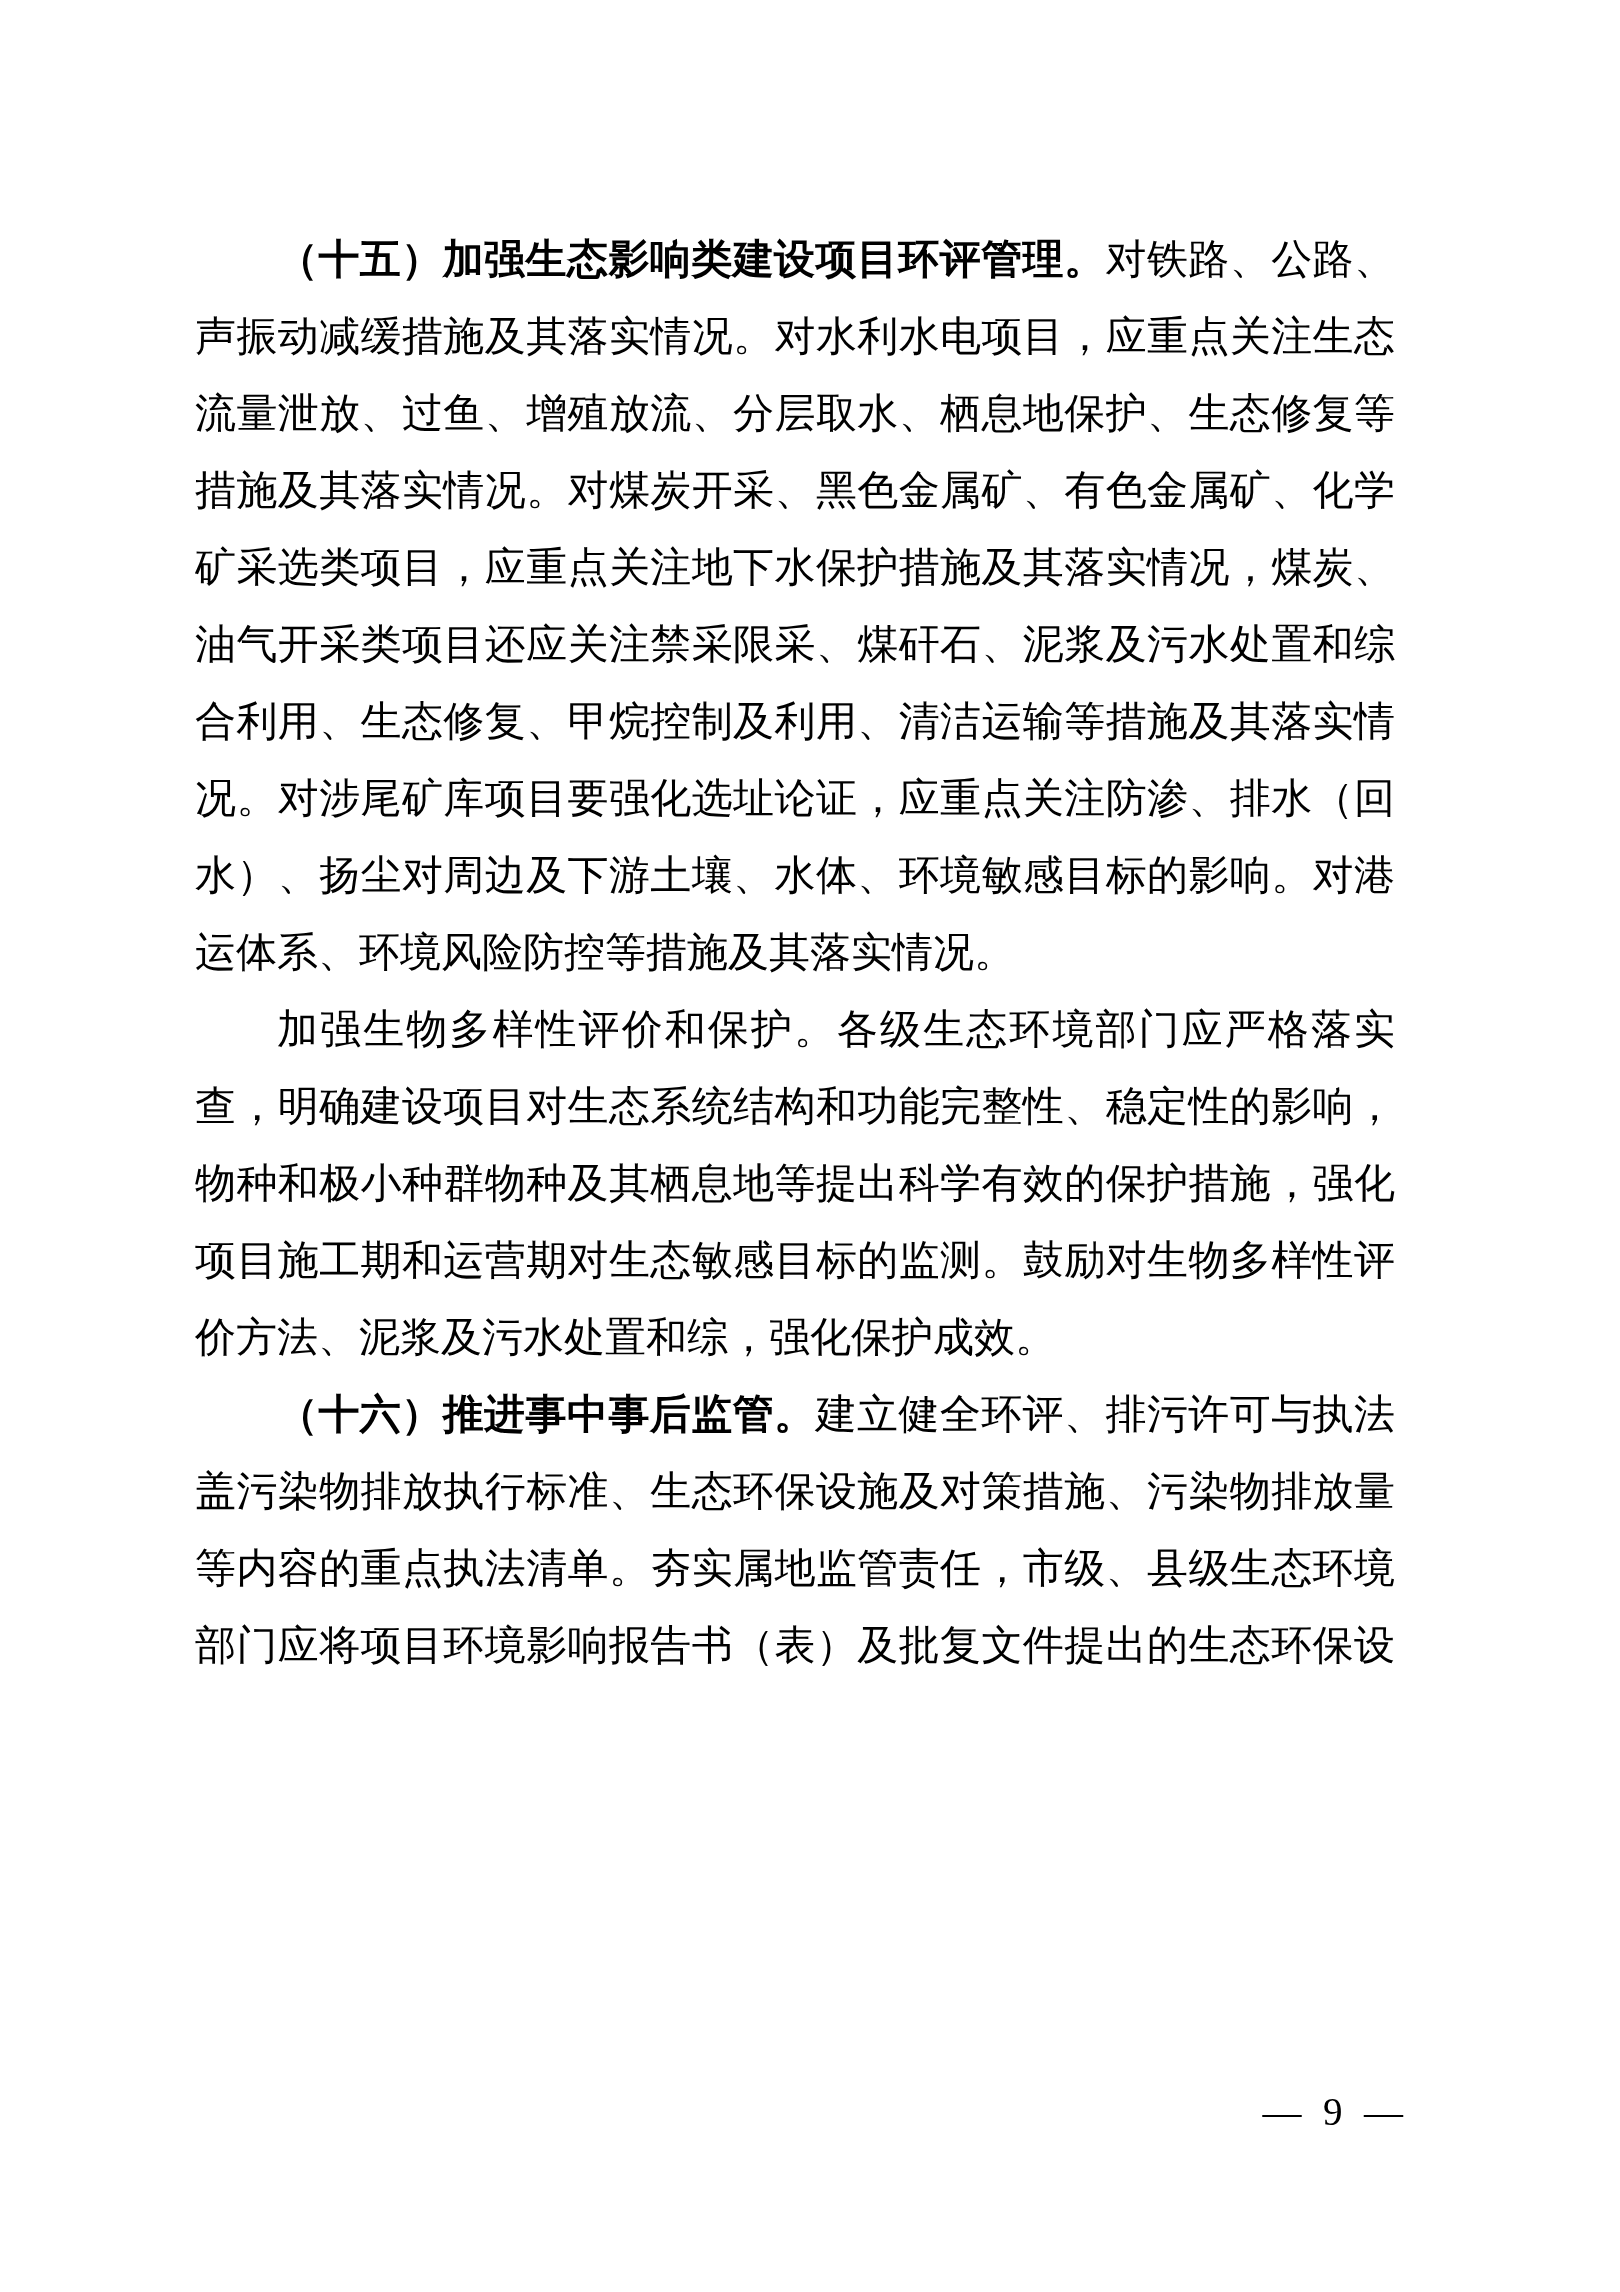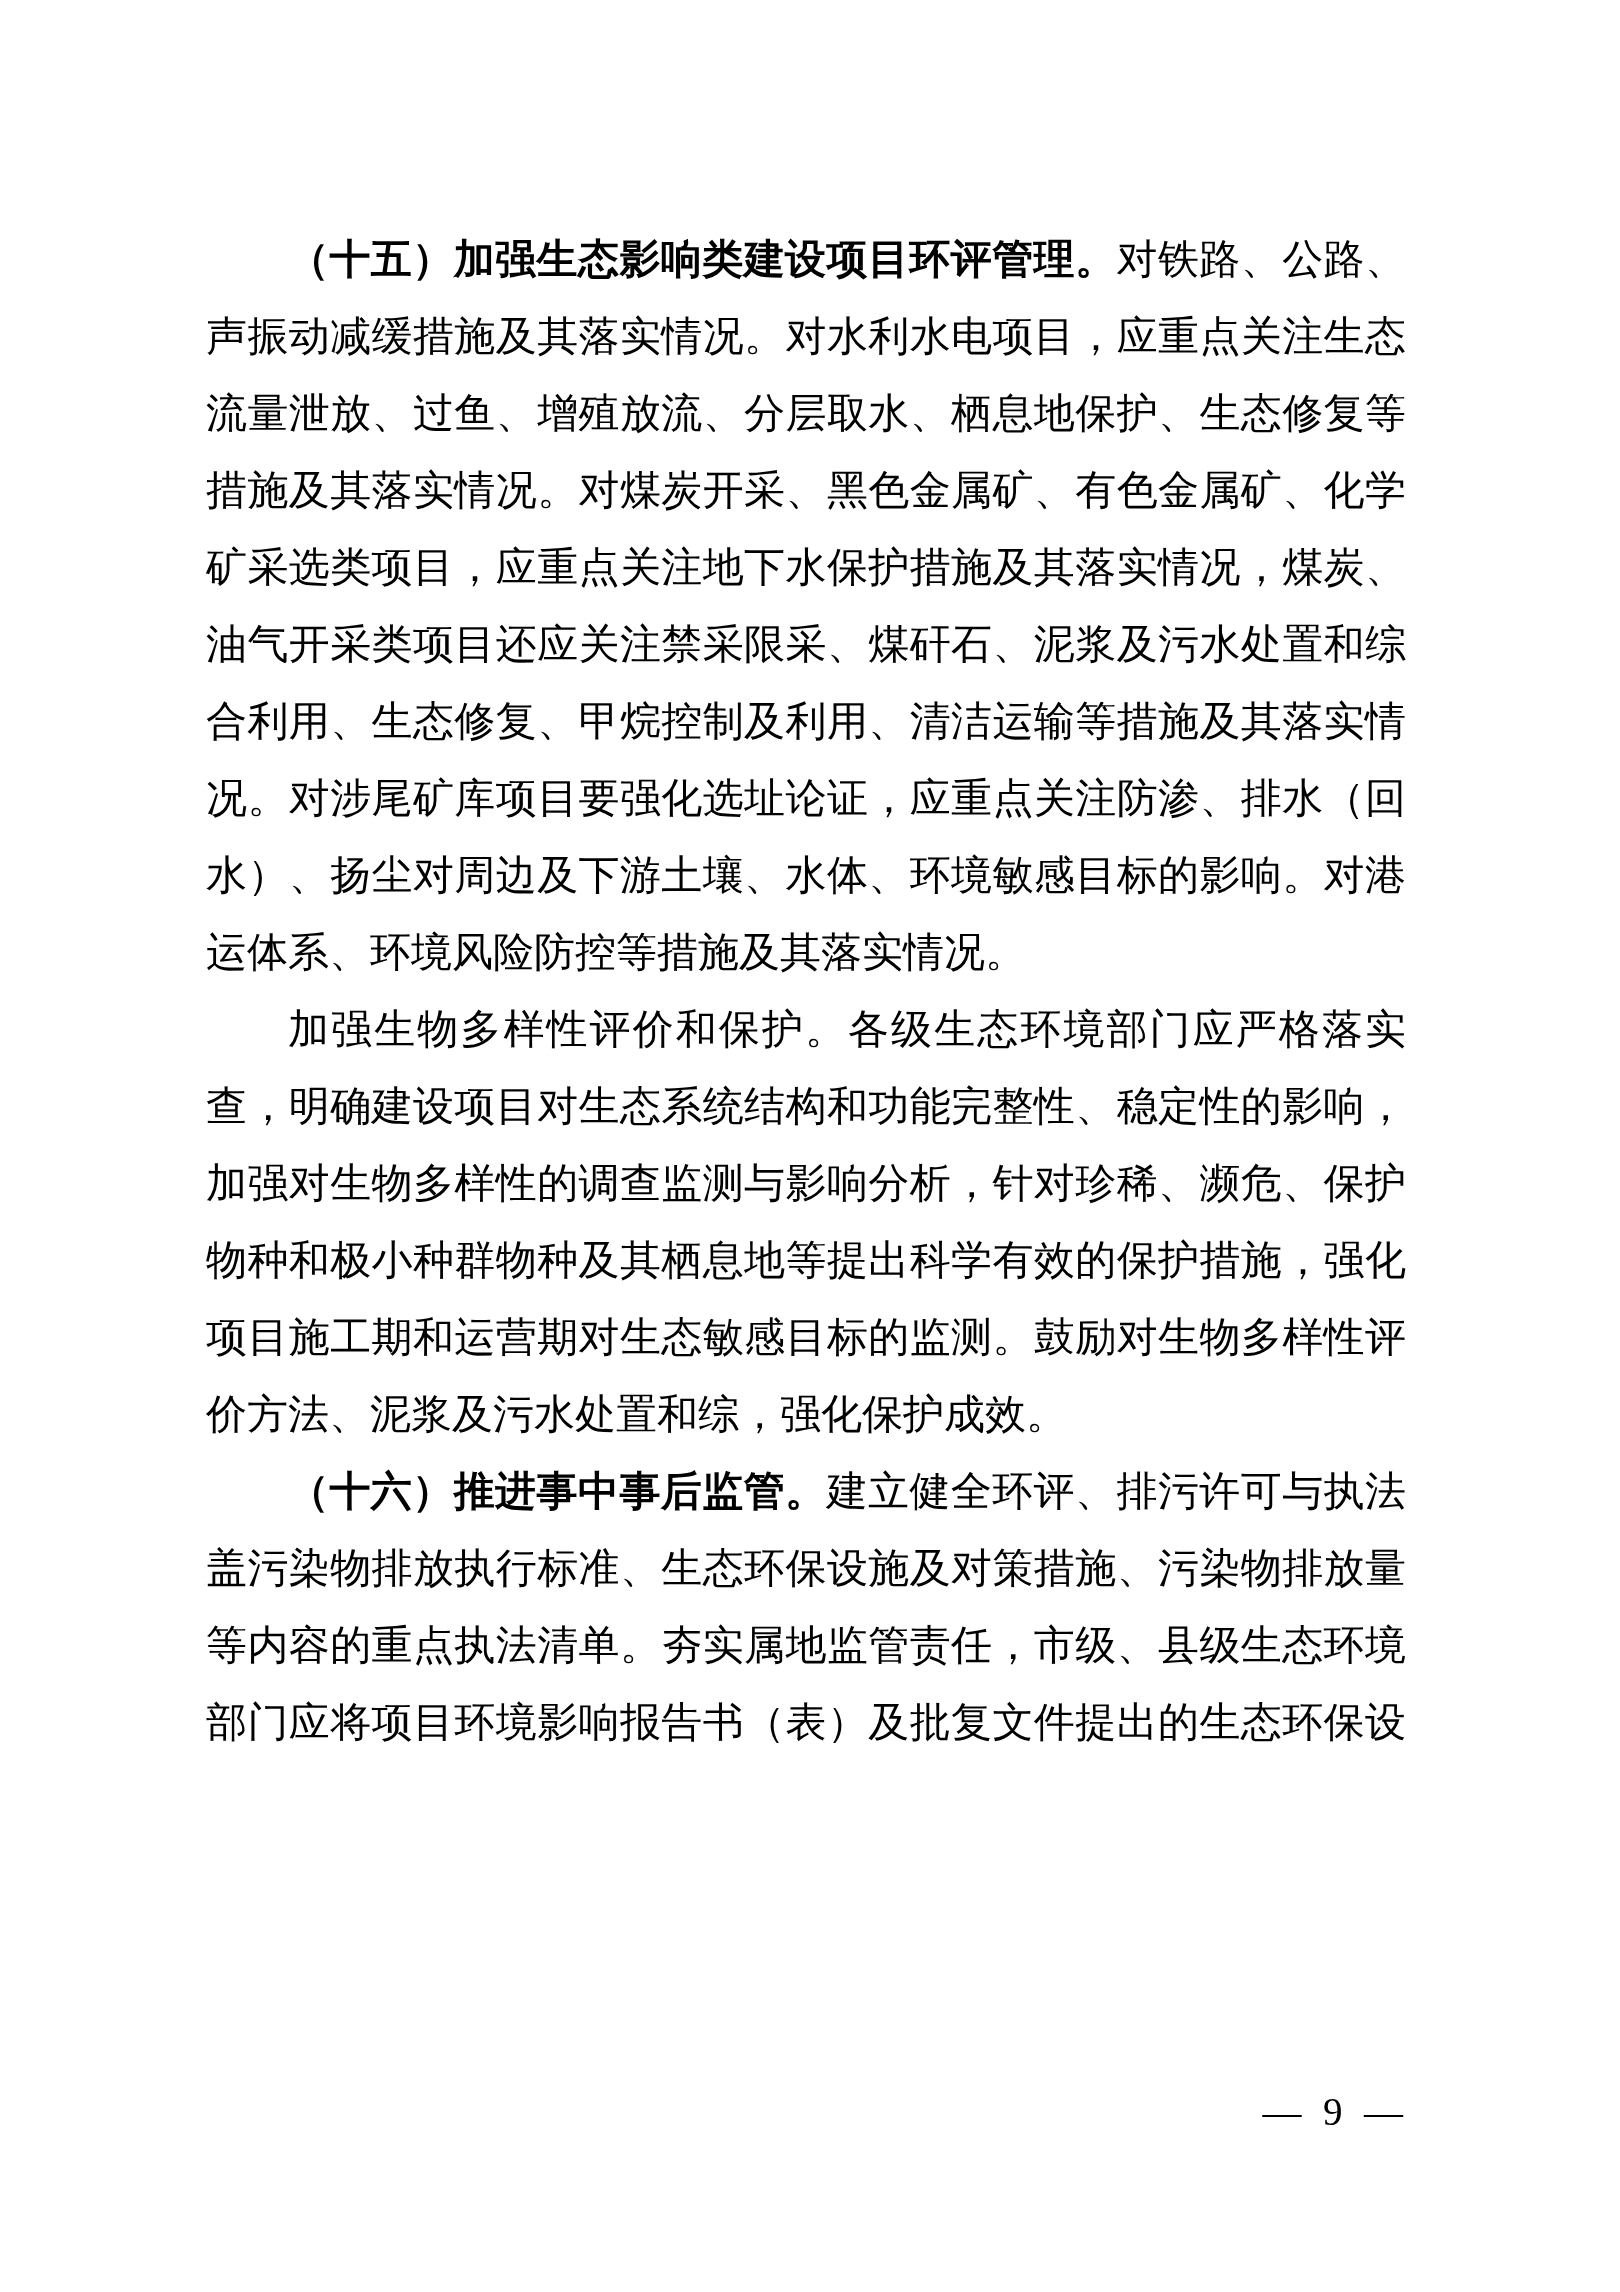--- a/index.html
+++ b/index.html
@@ -11,21 +11,21 @@
     position: relative;
     width: 1620px;
     height: 2293px;
     background: #ffffff;
     overflow: hidden;
     font-family: "Liberation Serif", "DejaVu Serif", serif;
     color: #000000;
   }
   .doc-body {
     position: absolute;
-    left: 206px;
+    left: 195px;
     top: 221px;
     width: 1200px;
   }
   .line {
     font-size: 41px;
     line-height: 77px;
     height: 77px;
     color: #000000;
     text-align: justify;
     text-align-last: justify;
@@ -62,21 +62,20 @@
       <div class="line"><span class="seg">流量泄放、过鱼、增殖放流、分层取水、栖息地保护、生态修复等</span></div>
       <div class="line"><span class="seg">措施及其落实情况。对煤炭开采、黑色金属矿、有色金属矿、化学</span></div>
       <div class="line"><span class="seg">矿采选类项目，应重点关注地下水保护措施及其落实情况，煤炭、</span></div>
       <div class="line"><span class="seg">油气开采类项目还应关注禁采限采、煤矸石、泥浆及污水处置和综</span></div>
       <div class="line"><span class="seg">合利用、生态修复、甲烷控制及利用、清洁运输等措施及其落实情</span></div>
       <div class="line"><span class="seg">况。对涉尾矿库项目要强化选址论证，应重点关注防渗、排水（回</span></div>
       <div class="line"><span class="seg">水）、扬尘对周边及下游土壤、水体、环境敏感目标的影响。对港</span></div>
       <div class="line short"><span class="seg">运体系、环境风险防控等措施及其落实情况。</span></div>
       <div class="line indent"><span class="seg">加强生物多样性评价和保护。各级生态环境部门应严格落实</span></div>
       <div class="line"><span class="seg">查，明确建设项目对生态系统结构和功能完整性、稳定性的影响，</span></div>
-      <div class="line"><span class="seg">加强对生物多样性的调查监测与影响分析，针对珍稀、濒危、保护</span></div>
       <div class="line"><span class="seg">物种和极小种群物种及其栖息地等提出科学有效的保护措施，强化</span></div>
       <div class="line"><span class="seg">项目施工期和运营期对生态敏感目标的监测。鼓励对生物多样性评</span></div>
       <div class="line short"><span class="seg">价方法、泥浆及污水处置和综，强化保护成效。</span></div>
       <div class="line indent"><span class="seg seg-bold">（十六）推进事中事后监管。</span><span class="seg">建立健全环评、排污许可与执法</span></div>
       <div class="line"><span class="seg">盖污染物排放执行标准、生态环保设施及对策措施、污染物排放量</span></div>
       <div class="line"><span class="seg">等内容的重点执法清单。夯实属地监管责任，市级、县级生态环境</span></div>
       <div class="line"><span class="seg">部门应将项目环境影响报告书（表）及批复文件提出的生态环保设</span></div>
     </div>
   <div class="footer">— 9 —</div>
 </div>

